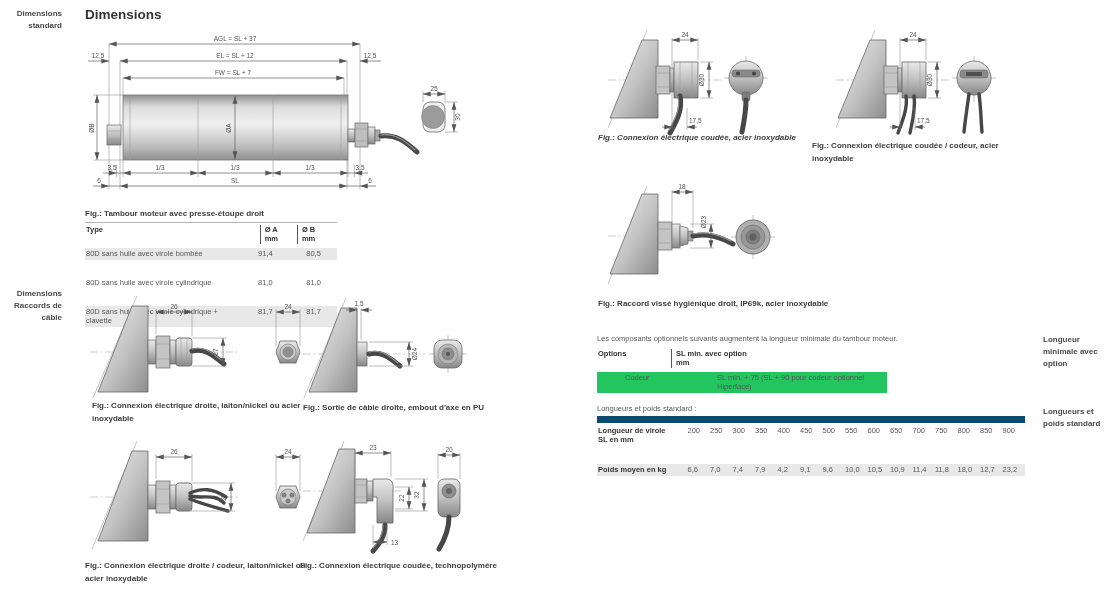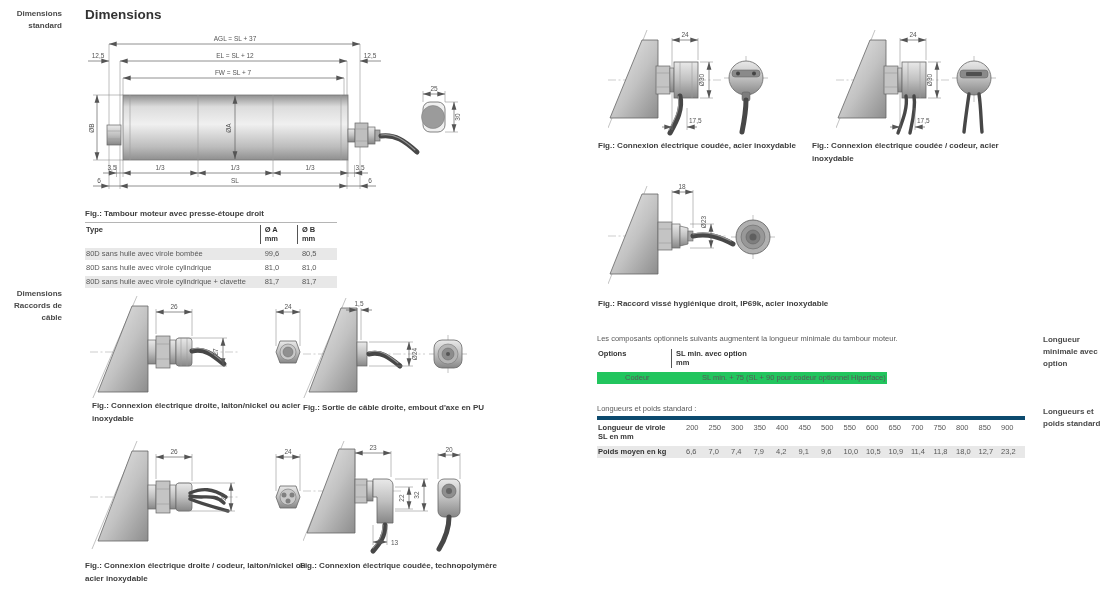--- a/index.html
+++ b/index.html
@@ -9,36 +9,36 @@
   }
   .abs{position:absolute;}
   .mlabel{font-weight:bold;font-size:8px;line-height:1.5;color:#4a4a4a;}
   .right{text-align:right;}
   .title{font-weight:bold;font-size:13.5px;color:#333;}
   .cap{font-weight:bold;font-size:8px;line-height:1.6;color:#3d3d3d;}
   .intro{font-size:7.5px;color:#5a5a5a;}
 
   
   .tbl{font-size:7.5px;color:#585858;}
-  .trow{display:flex;align-items:flex-start;padding:1.5px 0 1.5px 0;margin-bottom:2px;}
+  .trow{display:flex;align-items:flex-start;padding:1.5px 0 1.5px 0;margin-bottom:17px;gap:15px;}
   .thead{display:flex;font-weight:bold;color:#333;border-top:1px solid #b5b5b5;padding:2px 0 2px 0;margin-bottom:2px;}
   .hc2{border-left:1px solid #555;padding-left:4px;line-height:1.25;}
   
   .t-c1{width:178px;padding-left:1px;}
   .t-c2{width:33px;}
   .t-c3{width:36px;}
   .type-rows > div:nth-of-type(odd){background:#e8e8e8;}
   
   .o-c1{width:73px;padding-left:1px;}
   .o-c2{flex:1;padding-left:4px;}
   .opt-rows > div{background:#22c55e;padding-left:27px;}
   
   .l-c1{width:88px;padding-left:1px;font-weight:bold;color:#333;line-height:1.3;}
   .num{width:22.5px;}
-  .len-tbl{border-top:4px solid #0c4a6e;padding-top:1px;}
+  .len-tbl{border-top:7px solid #0c4a6e;padding-top:1px;}
   .gray{background:#e8e8e8;}
   svg .thin{stroke:#9a9a9a;stroke-width:.6;fill:none;}
   svg .ext{stroke:#8a8a8a;stroke-width:.55;fill:none;}
   svg .dim{stroke:#555;stroke-width:.65;fill:none;}
   svg .cl{stroke:#999;stroke-width:.5;fill:none;stroke-dasharray:8 2.5 2 2.5;}
   svg .cab{stroke:#474747;stroke-width:5;fill:none;stroke-linecap:round;}
   svg .cab3{stroke:#474747;stroke-width:3.4;fill:none;stroke-linecap:round;}
   svg .cab2{stroke:#949494;stroke-width:1.1;fill:none;stroke-linecap:round;}
   svg text.d{font:6.5px "Liberation Sans",sans-serif;fill:#555;}
 </style>
@@ -181,21 +181,21 @@
       </div>
     <div class="t-c3 hc2">
         <div>Ø B</div>
         <div>mm</div>
       </div>
   </div>
   <div class="type-rows">
 
       <div class="trow">
         <div class="t-c1">80D sans huile avec virole bombée</div>
-        <div class="t-c2" style="padding-left:5px;">99,6</div>
+        <div class="t-c2" style="padding-left:5px;">91,4</div>
         <div class="t-c3" style="padding-left:5px;">80,5</div>
       </div>
 
       <div class="trow">
         <div class="t-c1">80D sans huile avec virole cylindrique</div>
         <div class="t-c2" style="padding-left:5px;">81,0</div>
         <div class="t-c3" style="padding-left:5px;">81,0</div>
       </div>
 
       <div class="trow">
@@ -373,21 +373,21 @@
 
   <line class="thin" x1="138" y1="28" x2="138" y2="74"></line>
   <line class="thin" x1="116" y1="50" x2="160" y2="50"></line>
   <circle cx="138" cy="50" r="17" fill="url(#gMet)" stroke="#666" stroke-width="0.8"></circle>
   <rect x="124" y="42" width="28" height="7" rx="3" fill="#8a8a8a" stroke="#5d5d5d" stroke-width="0.5"></rect>
   <circle cx="130" cy="45.5" r="2" fill="#444"></circle>
   <circle cx="146" cy="45.5" r="2" fill="#444"></circle>
   <rect x="134" y="64" width="8" height="9" rx="2" fill="#7d7d7d" stroke="#5d5d5d" stroke-width="0.5"></rect>
   <path class="cab" d="M138,72 C138,84 136,94 134,104"></path>
 </svg>
-<div class="abs cap" style="left:598px;top:140px;width:220px;">Fig.: Connexion électrique coudée, acier inoxydable</div>
+<div class="abs cap" style="left:598px;top:132px;width:220px;font-style:italic;">Fig.: Connexion électrique coudée, acier inoxydable</div>
 
 <svg class="abs" style="left:836px;top:28px;" width="185" height="112" viewBox="0 0 185 112">
   <line class="cl" x1="0" y1="52" x2="115" y2="52"></line>
   <line class="thin" x1="0" y1="100" x2="39" y2="2"></line>
   <polygon points="34,12 50,12 50,90 2,90" fill="url(#gBr)" stroke="#666" stroke-width="0.8"></polygon>
   <rect x="48" y="38" width="14" height="28" fill="#c4c4c4" stroke="#666" stroke-width="0.7"></rect>
   <line class="thin" x1="48" y1="45" x2="62" y2="45"></line>
   <line class="thin" x1="48" y1="59" x2="62" y2="59"></line>
   <rect x="62" y="40" width="4" height="24" fill="url(#gMet)" stroke="#666" stroke-width="0.7"></rect>
   <rect x="66" y="34" width="24" height="36" fill="url(#gMet)" stroke="#666" stroke-width="0.8"></rect>

